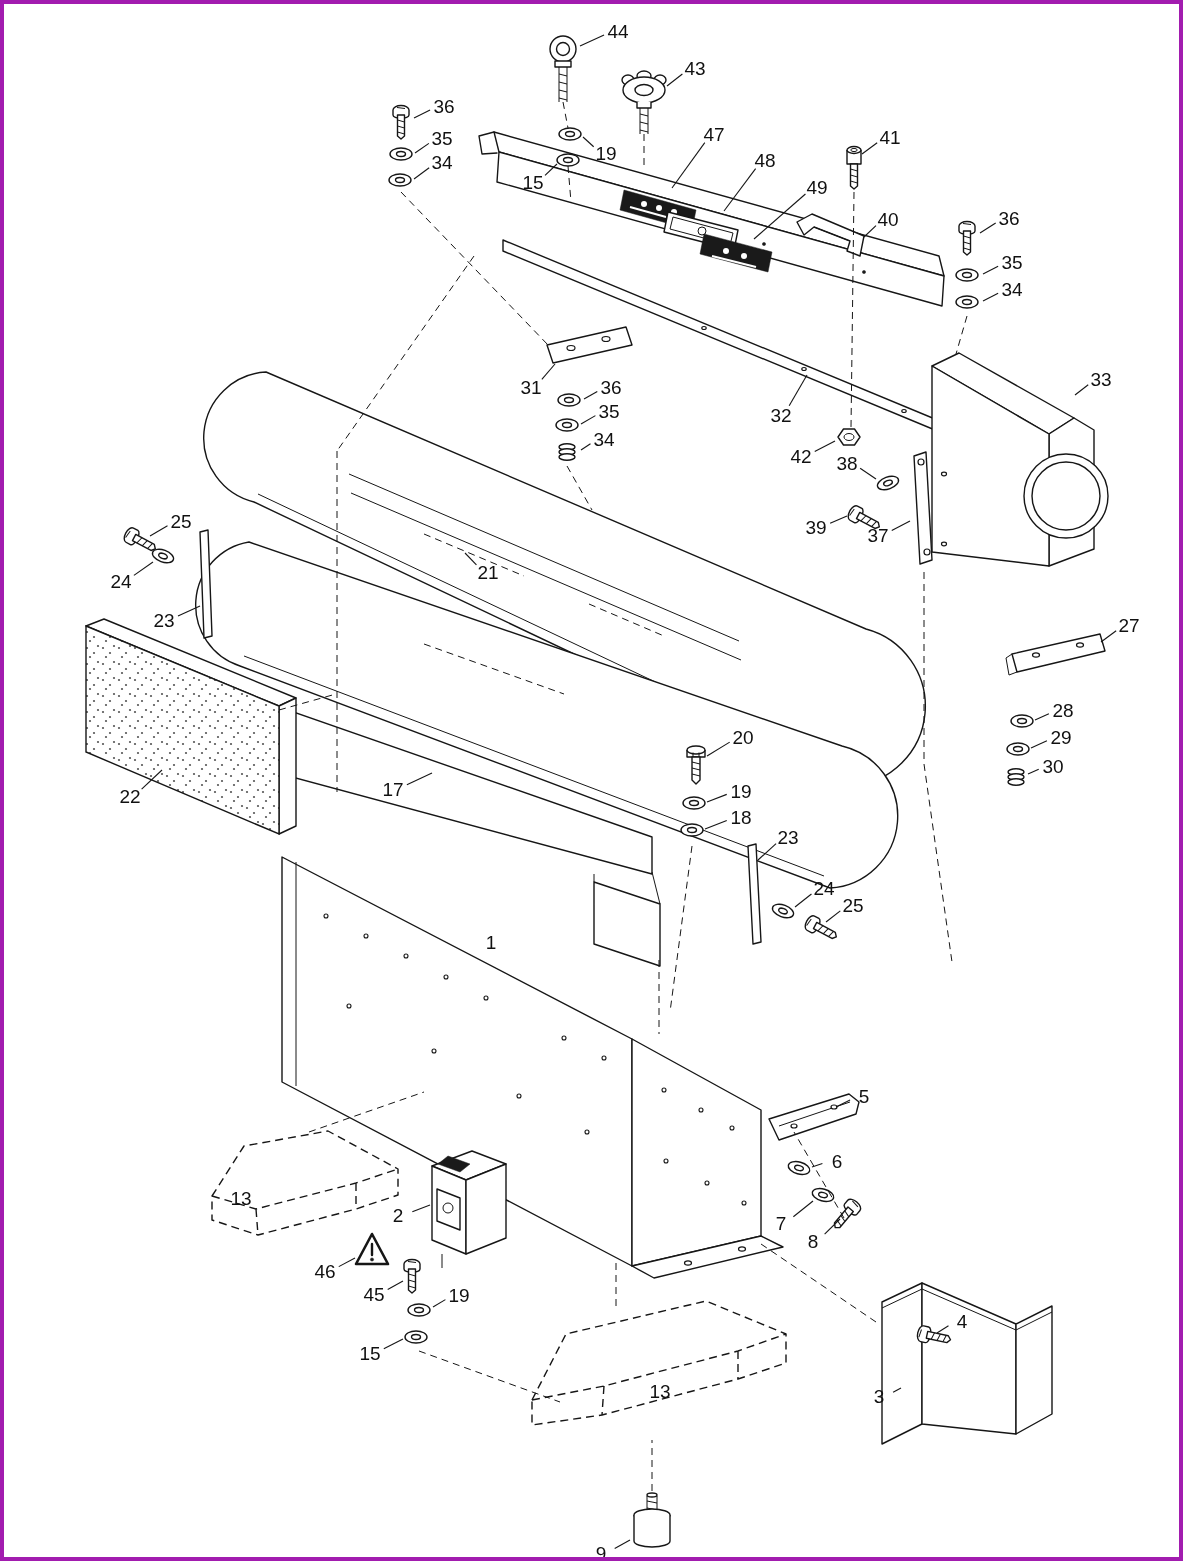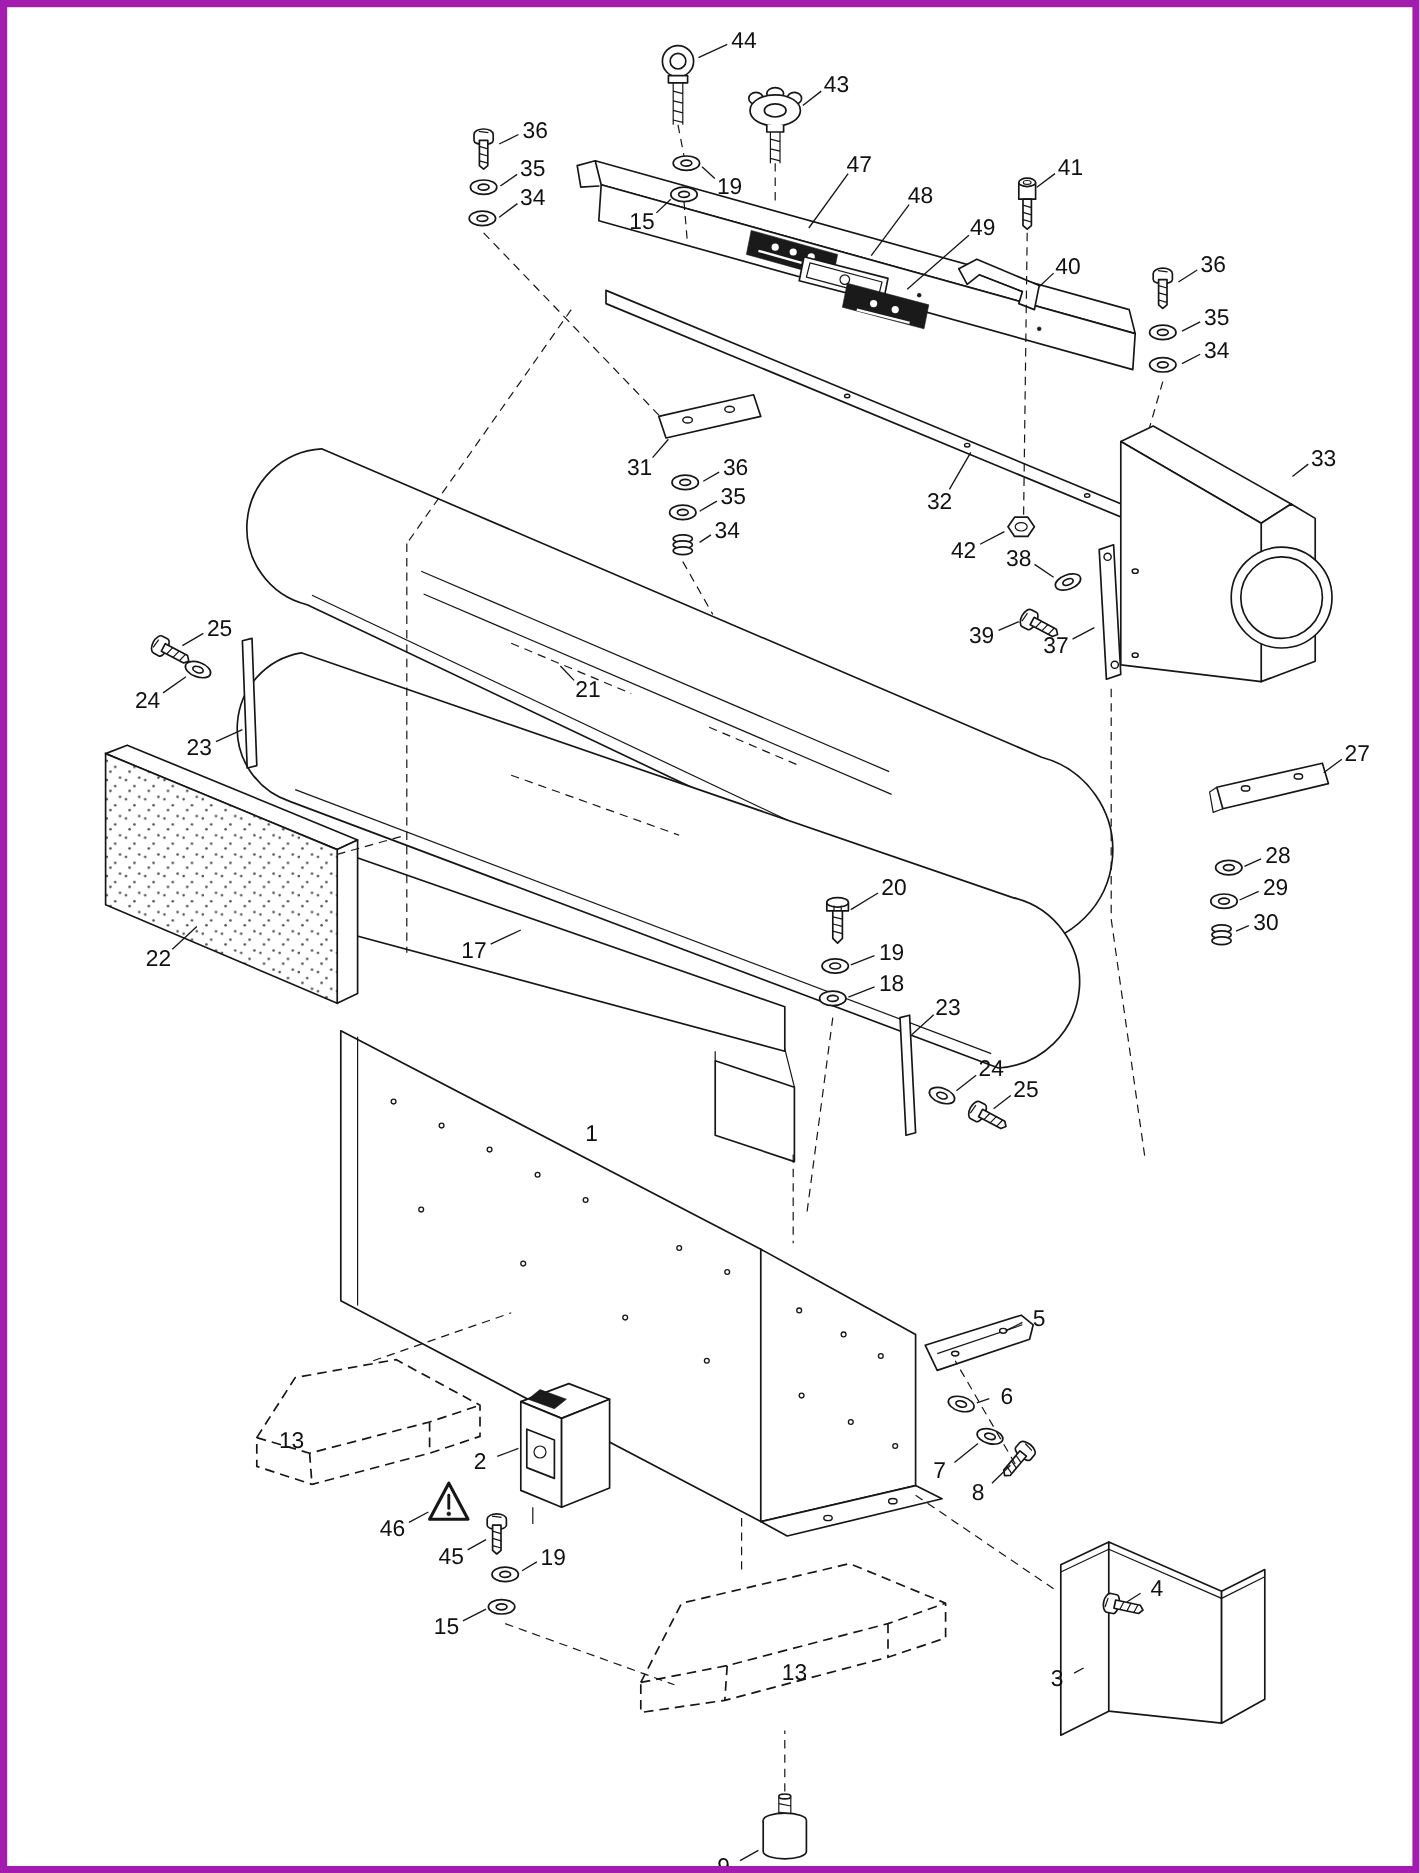--- a/index.html
+++ b/index.html
@@ -1,16 +1,16 @@
 <!DOCTYPE html>
 <html><head>
 <meta charset="utf-8">
 <style>
   html,body{margin:0;padding:0;background:#ffffff;}
-  .frame{width:1183px;height:1561px;box-sizing:border-box;border:6px solid #a21caf;background:#fff;position:relative;overflow:hidden;}
+  .frame{width:1183px;height:1561px;box-sizing:border-box;border:4px solid #a21caf;background:#fff;position:relative;overflow:hidden;}
   svg{display:block;}
   .ln{fill:none;stroke:#161616;stroke-width:1.4;stroke-linejoin:round;stroke-linecap:round;}
   .thin{fill:none;stroke:#161616;stroke-width:1;stroke-linejoin:round;}
   .fw{fill:#ffffff;stroke:#161616;stroke-width:1.4;stroke-linejoin:round;}
   .dk{fill:#1a1a1a;stroke:#1a1a1a;stroke-width:0.5;}
   .dash{fill:none;stroke:#161616;stroke-width:1;stroke-dasharray:7 5;}
   .dashb{fill:none;stroke:#161616;stroke-width:1.4;stroke-dasharray:8 5;stroke-linejoin:round;}
   .leader{stroke:#161616;stroke-width:1.1;fill:none;}
   .callout{font-family:"Liberation Sans",sans-serif;font-size:19px;fill:#111;text-anchor:middle;}
   .hole{fill:#fff;stroke:#161616;stroke-width:1.2;}

